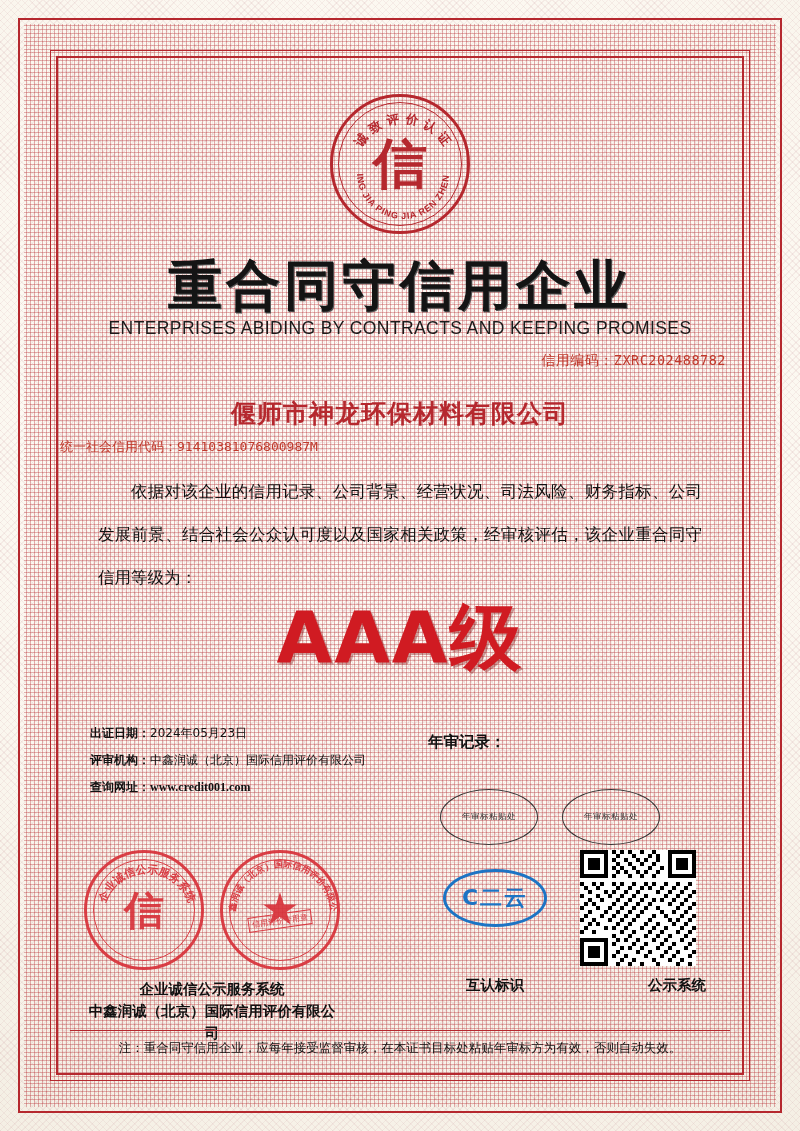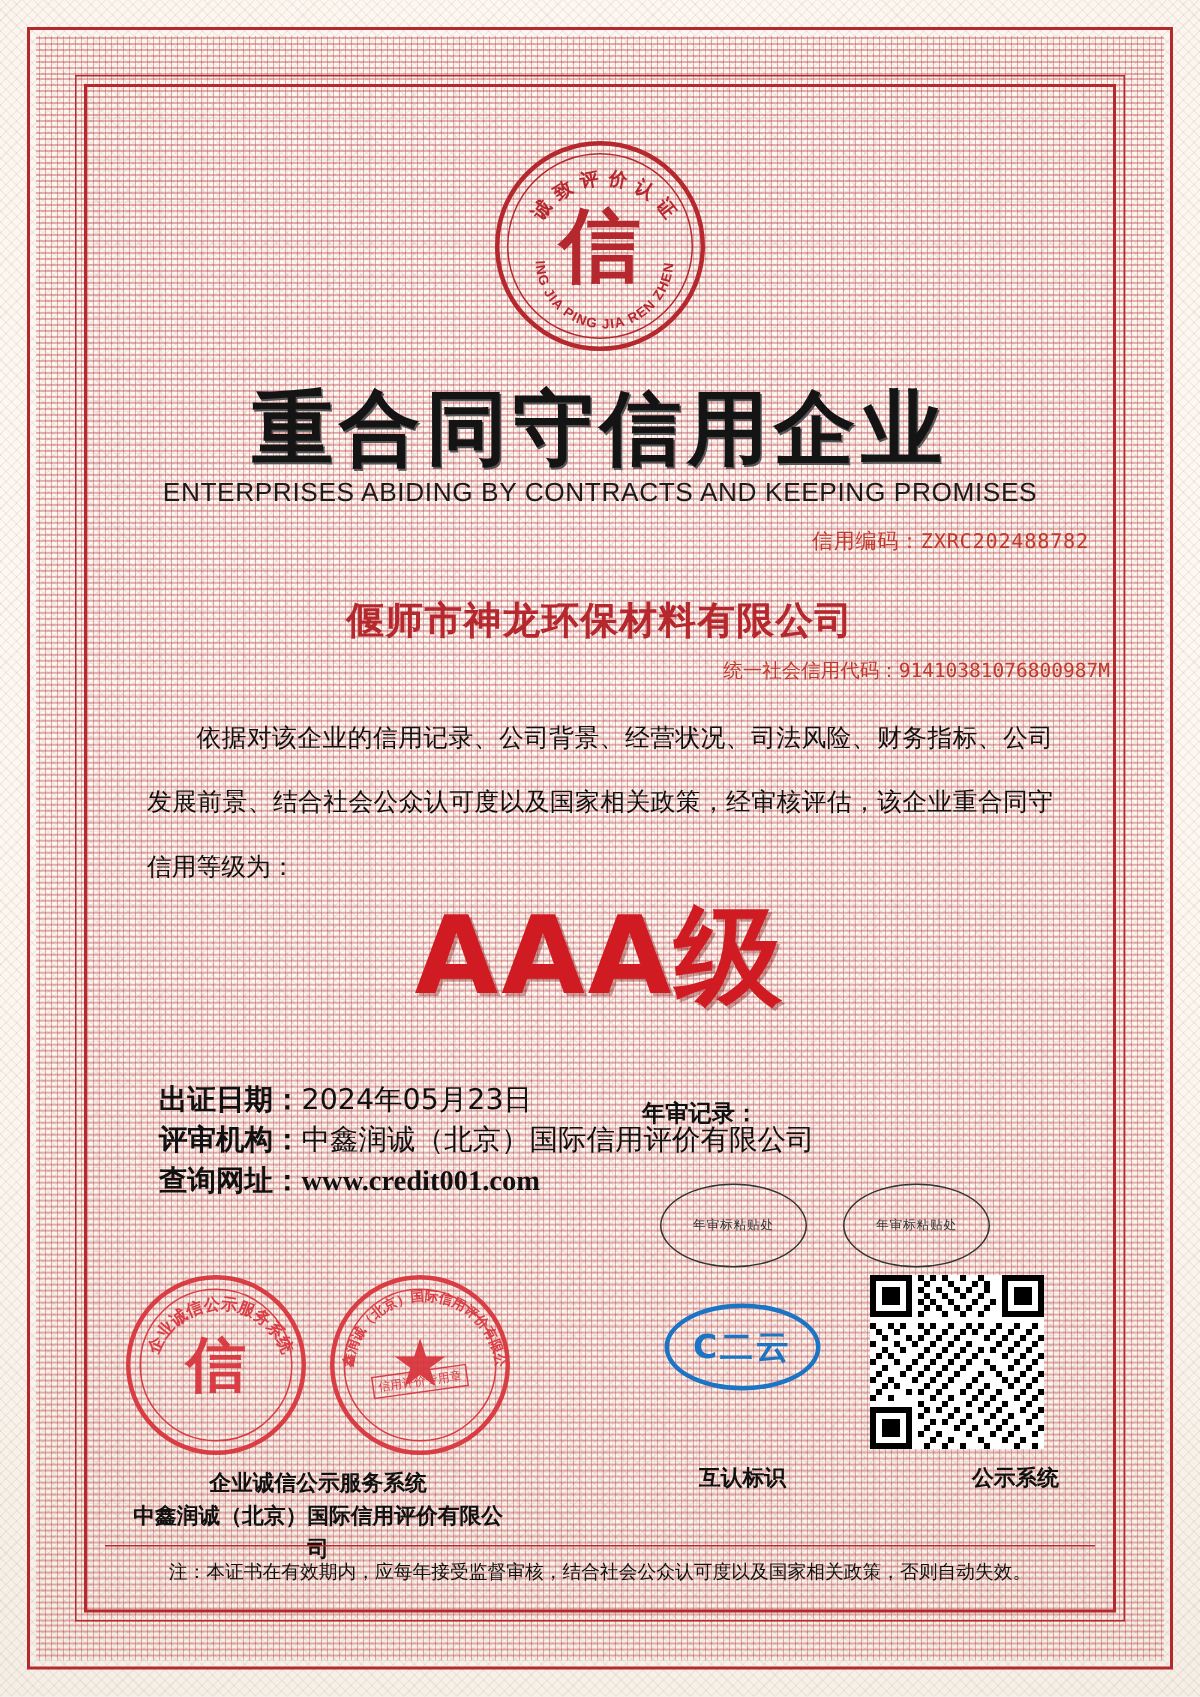--- a/index.html
+++ b/index.html
@@ -109,21 +109,21 @@
 
   .company{
     position:absolute;left:0;right:0;top:337px;
     text-align:center;
     font-size:25px;font-weight:bold;color:#b5282e;
     letter-spacing:1px;
     font-family:"DejaVu Sans", sans-serif;
   }
   .uscc{
     position:absolute;left:0;right:0;top:378px;
-    text-align:right;font-size:13px;color:#c0392b;
+    text-align:left;font-size:13px;color:#c0392b;
     font-family:"Liberation Sans", sans-serif;
   }
   .uscc .val{font-family:"DejaVu Sans Mono", monospace;}
 
   .para{
     position:absolute;left:38px;right:38px;top:410px;
     font-size:16.5px;line-height:43px;color:#111;
     text-align:justify;
     text-indent:2em;
     font-family:"DejaVu Sans", sans-serif;
@@ -133,22 +133,22 @@
     position:absolute;left:0;right:0;top:530px;
     text-align:center;
     font-size:72px;font-weight:bold;color:#d01b22;
     letter-spacing:2px;
     font-family:"DejaVu Sans", sans-serif;
     text-shadow:2px 2px 0 rgba(120,0,0,.35);
   }
 
   
   .info{
-    position:absolute;left:46px;top:660px;
-    font-size:19px;line-height:27px;color:#111;
+    position:absolute;left:30px;top:660px;
+    font-size:12px;line-height:27px;color:#111;
     font-family:"DejaVu Sans", sans-serif;
   }
   .info .lbl{font-weight:bold;}
   .info .url{font-family:"Liberation Serif", serif;font-weight:bold;margin-top:33px;}
 
   .annual{
     position:absolute;left:368px;top:672px;
     font-size:15.5px;font-weight:bold;color:#111;
     font-family:Liberation Mono, monospace;
   }
@@ -533,16 +533,16 @@
             <rect x="12" y="28" width="1" height="1"></rect>
           <rect x="15" y="28" width="1" height="1"></rect>
             <rect x="19" y="28" width="1" height="1"></rect>
           <rect x="24" y="28" width="1" height="1"></rect>
             <rect x="27" y="28" width="1" height="1"></rect>
         </g>
       </svg>
     </div>
     <div class="qr-cap">公示系统</div>
 
-    <div class="footnote">注：本证书在有效期内，应每年接受监督审核，结合社会公众认可度以及国家相关政策，否则自动失效。</div>
+    <div class="footnote">注：重合同守信用企业，应每年接受监督审核，在本证书目标处粘贴年审标方为有效，否则自动失效。</div>
 
   </div>
 </div>
 
 </body></html>

